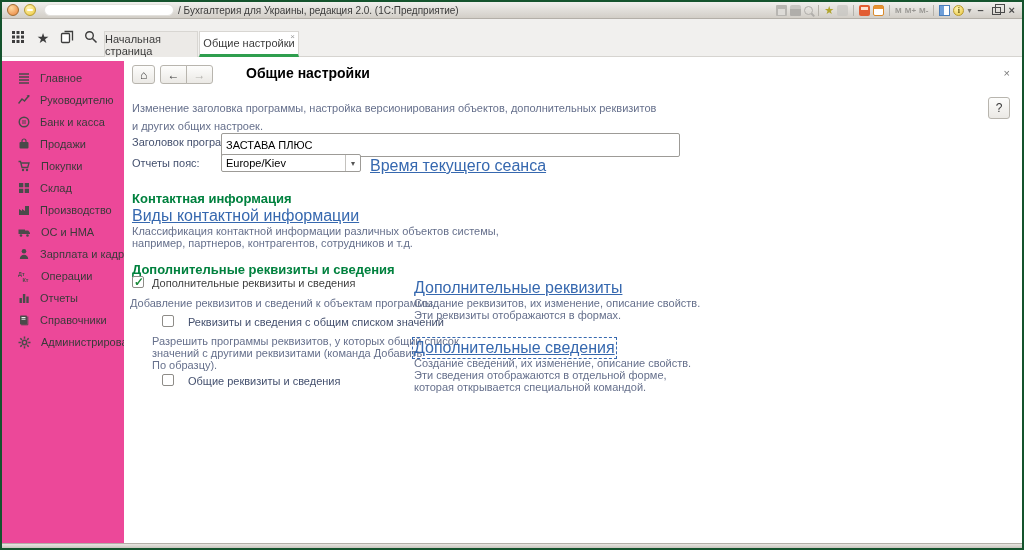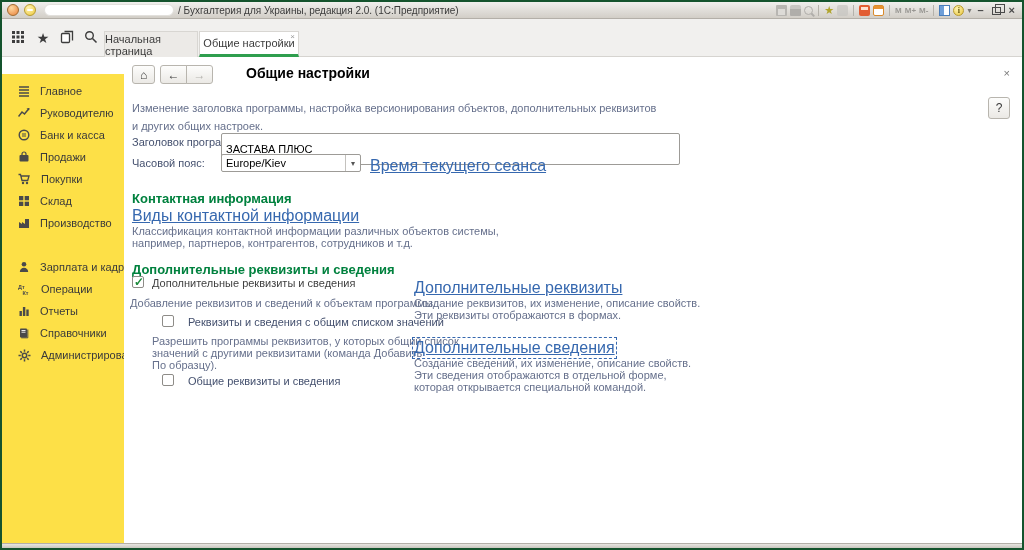--- a/index.html
+++ b/index.html
@@ -46,39 +46,39 @@
   .tabstrip { position:absolute; left:0; top:17px; right:0; height:38px; background:#f1f0ee; border-bottom:1px solid #d6d4d0; }
   .strip-ico { position:absolute; top:11px; width:16px; height:16px; color:#3d3d3d; text-align:center; cursor:pointer; }
   .tab { position:absolute; top:12px; height:26px; font-size:11px; color:#3c3c3c;
     display:flex; align-items:center; justify-content:center; cursor:pointer; }
   .tab.inactive { background:#eceae7; border:1px solid #d8d6d2; border-bottom:none; }
   .tab.active { background:#fff; border:1px solid #d8d6d2; border-bottom:3px solid #2e9e4e; }
   .tab-close { position:absolute; top:1px; right:3px; font-size:8px; color:#9a9a9a; line-height:8px; }
 
   
   .main { position:absolute; left:0; top:55px; right:0; bottom:5px; }
-  .sidebar { position:absolute; left:0; top:17px; bottom:0; width:136px; background:#fde047; border-right:1px solid #cfcabO; border-right:1px solid #cdc8ae; }
+  .sidebar { position:absolute; left:0; top:4px; bottom:0; width:136px; background:#ec4899; border-right:1px solid #cfcabO; border-right:1px solid #cdc8ae; }
   .side-item { position:absolute; left:0; width:121px; height:22px; display:flex; align-items:center; cursor:pointer; }
   .side-item svg { margin-left:16px; flex:none; }
   .side-label { font-size:11px; color:#3a3a3a; margin-left:10px; white-space:nowrap; }
   .content { position:absolute; left:122px; top:0; right:0; bottom:0; background:#fff; }
 
   .navbtn { position:absolute; height:19px; background:linear-gradient(#fdfdfc,#ebe9e5);
     border:1px solid #b8b5ae; border-radius:3px; font-size:12px; color:#3a3a3a;
     display:flex; align-items:center; justify-content:center; cursor:pointer; }
   .navbtn.dis { color:#b4b2ae; }
   .page-title { position:absolute; left:122px; top:8px; font-size:14px; font-weight:bold; color:#000; }
   .page-close { position:absolute; right:12px; top:10px; font-size:11px; color:#777; cursor:pointer; }
   .help-btn { position:absolute; right:12px; top:40px; width:22px; height:22px; border:1px solid #b8b5ae;
     border-radius:3px; background:linear-gradient(#fdfdfc,#ebe9e5); font-size:12px; color:#3a3a3a;
     display:flex; align-items:center; justify-content:center; cursor:pointer; }
 
   .desc { position:absolute; left:8px; top:42px; font-size:11px; line-height:18px; color:#66708c; white-space:pre-line; }
   .flabel { position:absolute; font-size:11px; color:#44506e; }
-  .tinput { position:absolute; height:32px; border:1px solid #9d9b97; border-radius:2px; font-size:11px;
+  .tinput { position:absolute; height:24px; border:1px solid #9d9b97; border-radius:2px; font-size:11px;
     padding:0 4px; color:#000; font-family:"Liberation Sans",sans-serif; background:#fff; }
   .combo { position:absolute; height:18px; border:1px solid #9d9b97; border-radius:2px; background:#fff;
     font-size:11px; color:#000; display:flex; align-items:center; }
   .combo-val { flex:1; padding-left:4px; }
   .combo-btn { width:15px; height:16px; border-left:1px solid #c4c2be; color:#555; font-size:8px;
     display:flex; align-items:center; justify-content:center; cursor:pointer; }
   .link { font-size:16px; color:#3668af; text-decoration:underline; cursor:pointer; position:absolute; white-space:nowrap; }
   .link.focused { outline:1px dashed #3668af; outline-offset:1px; }
   .green-h { position:absolute; font-size:13px; font-weight:bold; color:#00813e; }
   .hint { position:absolute; font-size:11px; line-height:12px; color:#66708c; white-space:pre-line; }
@@ -211,20 +211,29 @@
             </g>
           </svg>
         <span class="side-label">Склад</span>
       </div>
       <div class="side-item" style="top:138px;">
         <svg width="12" height="12" viewBox="0 0 12 12">
             <path d="M1 11V5l3 2V5l3 2V2h4v9z" fill="#4a4a4a"></path>
           </svg>
         <span class="side-label">Производство</span>
       </div>
+      <div class="side-item" style="top:160px;">
+        <svg width="13" height="12" viewBox="0 0 13 12">
+            <rect x="0.5" y="3.5" width="6.5" height="4.5" fill="#4a4a4a"></rect>
+            <path d="M7 4.5h3.2L12 6.8V8H7z" fill="#4a4a4a"></path>
+            <circle cx="3" cy="9.5" r="1.3" fill="#4a4a4a"></circle>
+            <circle cx="9.5" cy="9.5" r="1.3" fill="#4a4a4a"></circle>
+          </svg>
+        <span class="side-label">ОС и НМА</span>
+      </div>
       <div class="side-item" style="top:182px;">
         <svg width="12" height="12" viewBox="0 0 12 12">
             <circle cx="6" cy="3.2" r="2.3" fill="#4a4a4a"></circle>
             <path d="M1.8 11a4.2 4.2 0 018.4 0z" fill="#4a4a4a"></path>
           </svg>
         <span class="side-label">Зарплата и кадры</span>
       </div>
       <div class="side-item" style="top:204px;">
         <svg width="13" height="12" viewBox="0 0 13 12">
             <text x="0" y="5.5" font-size="5.5" font-weight="bold" fill="#4a4a4a" font-family="Liberation Sans,sans-serif">Дт</text>
@@ -274,21 +283,21 @@
       <div class="help-btn">
           <span>?</span>
         </div>
 
       <div class="desc">Изменение заголовка программы, настройка версионирования объектов, дополнительных реквизитов
 и других общих настроек.</div>
 
       <div class="flabel" style="left:8px; top:79px;">Заголовок программы:</div>
       <input class="tinput" style="left: 97px; top: 76px; width: 459px;" value="ЗАСТАВА ПЛЮС">
 
-      <div class="flabel" style="left:8px; top:100px;">Часовой пояс:</div>
+      <div class="flabel" style="left:8px; top:100px;">Отчеты пояс:</div>
       <div class="combo" style="left:97px; top:97px; width:140px;">
         <span class="combo-val">Europe/Kiev</span>
         <span class="combo-btn">
             <span>▾</span>
           </span>
       </div>
       <span class="link" style="left:246px; top:100px;">Время текущего сеанса</span>
 
       <div class="green-h" style="left:8px; top:134px;">Контактная информация</div>
       <span class="link" style="left:8px; top:150px;">Виды контактной информации</span>

